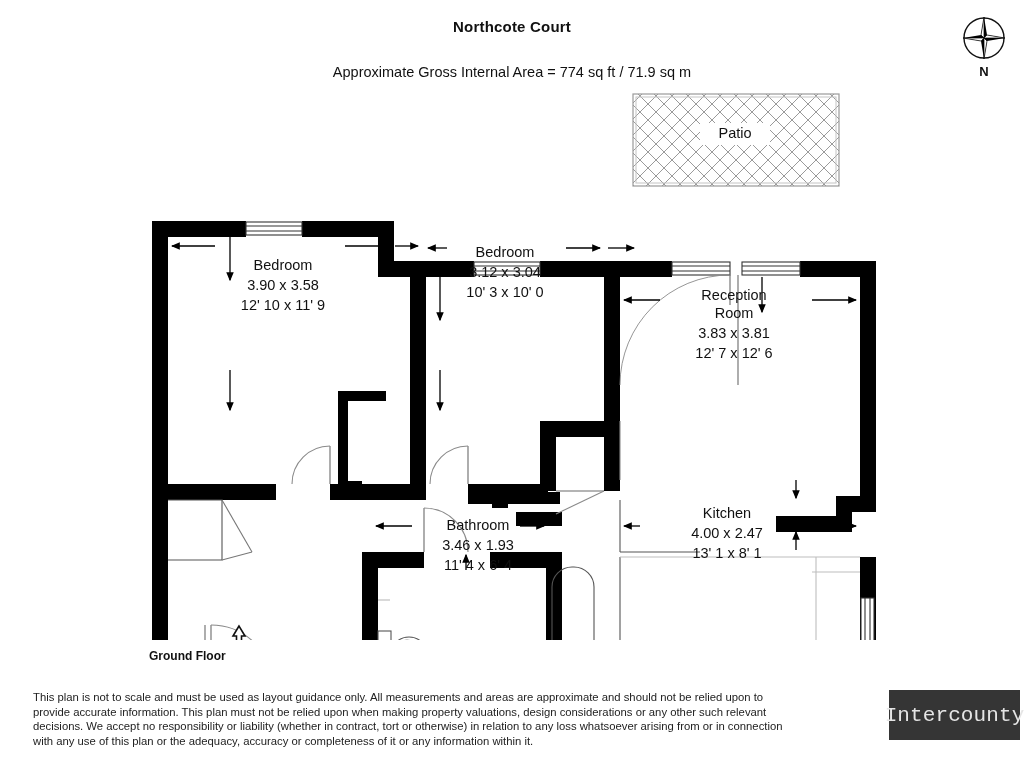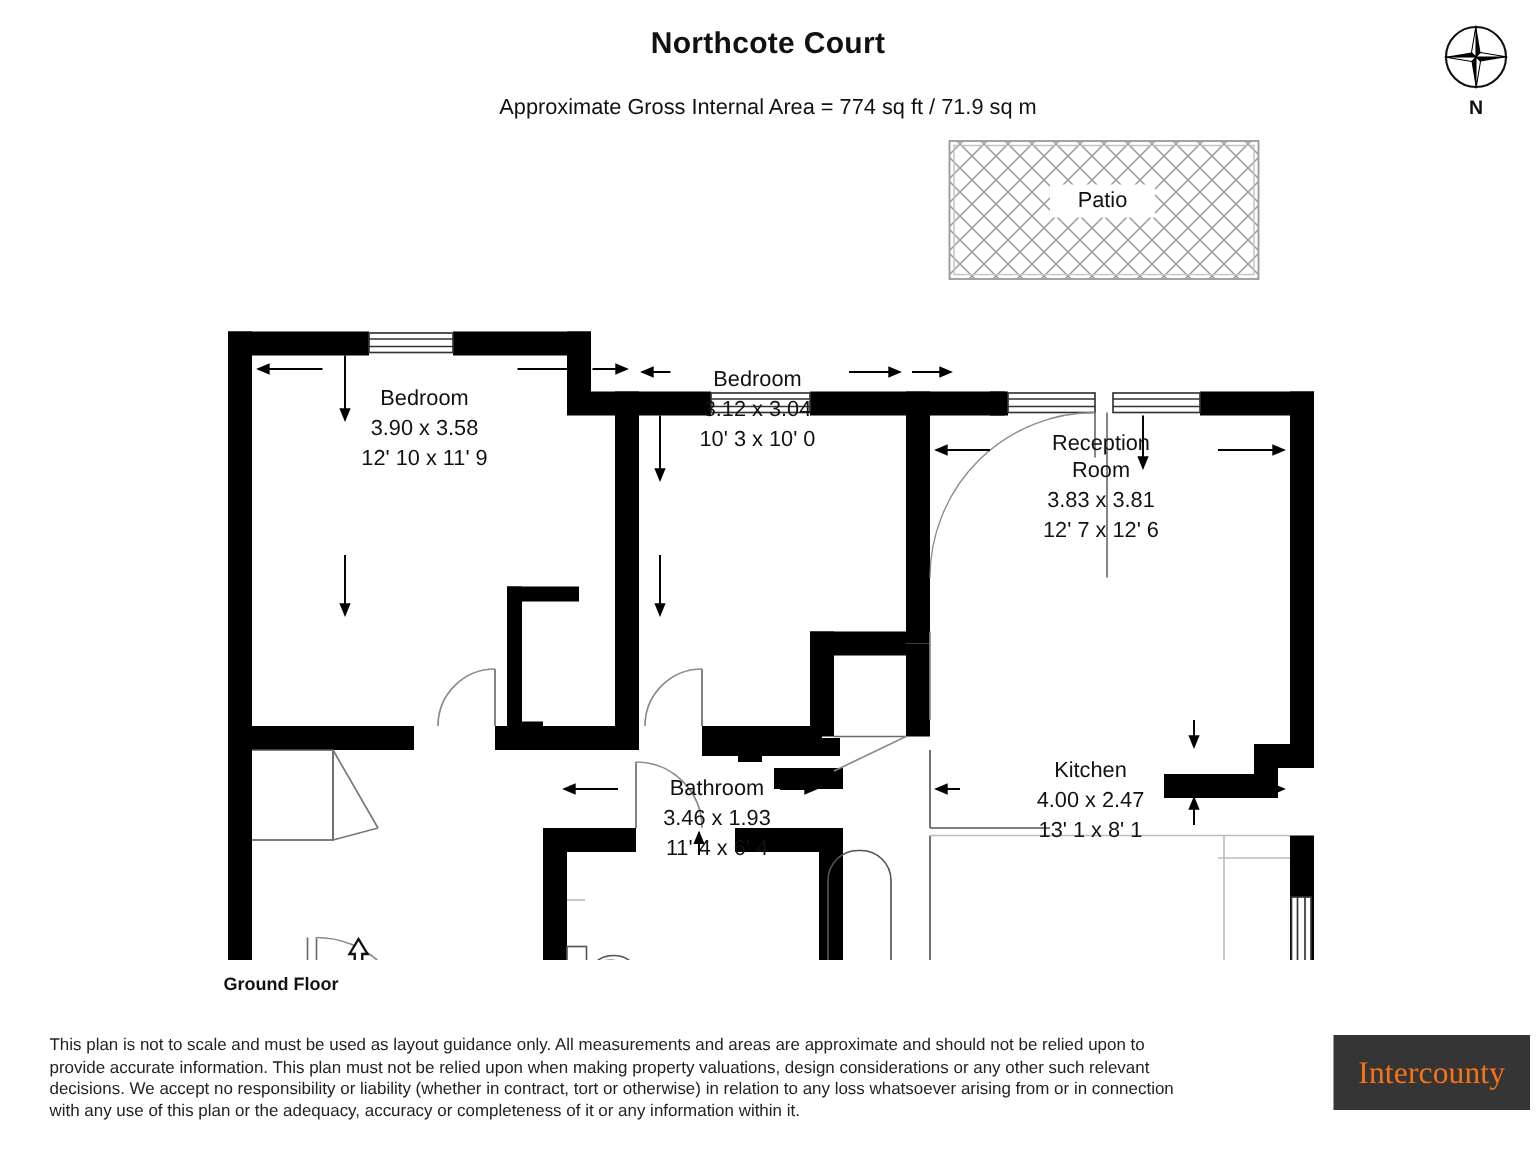--- a/index.html
+++ b/index.html
@@ -17,21 +17,21 @@
     color: #111111;
   }
 
   
   #plan-title {
     position: absolute;
     left: 0;
     top: 18px;
     width: 1024px;
     text-align: center;
-    font-size: 20px;
+    font-size: 15px;
     font-weight: bold;
     letter-spacing: 0.2px;
   }
   #plan-area-summary {
     position: absolute;
     left: 0;
     top: 64px;
     width: 1024px;
     text-align: center;
     font-size: 14.5px;
@@ -115,23 +115,23 @@
     left: 889px;
     top: 690px;
     width: 131px;
     height: 50px;
     background: #353535;
     display: flex;
     align-items: center;
     justify-content: center;
   }
   #brand-logo .brand-text {
-    font-family: Liberation Serif, serif;
+    font-family: Liberation Mono, monospace;
     font-size: 21px;
-    color: #f97316;
+    color: #e5e5e5;
     letter-spacing: 0.1px;
   }
 </style>
 </head>
 <body>
 
 <div id="plan-title">Northcote Court</div>
 
 <div id="plan-area-summary">Approximate Gross Internal Area = 774 sq ft / 71.9 sq m</div>
 

